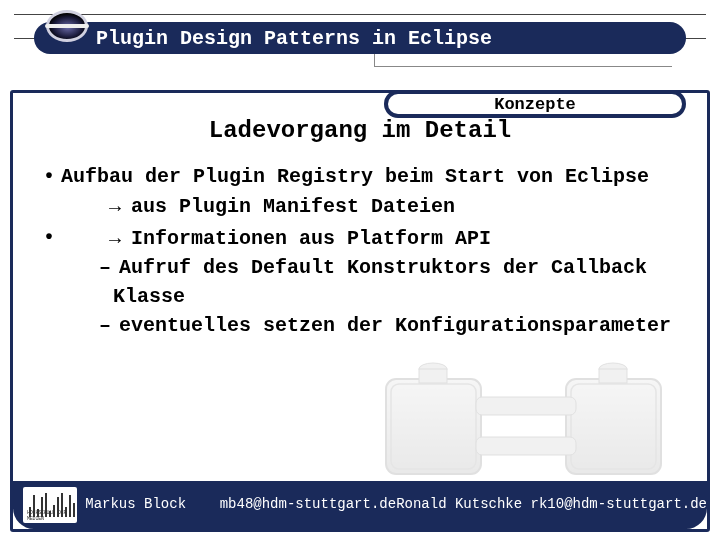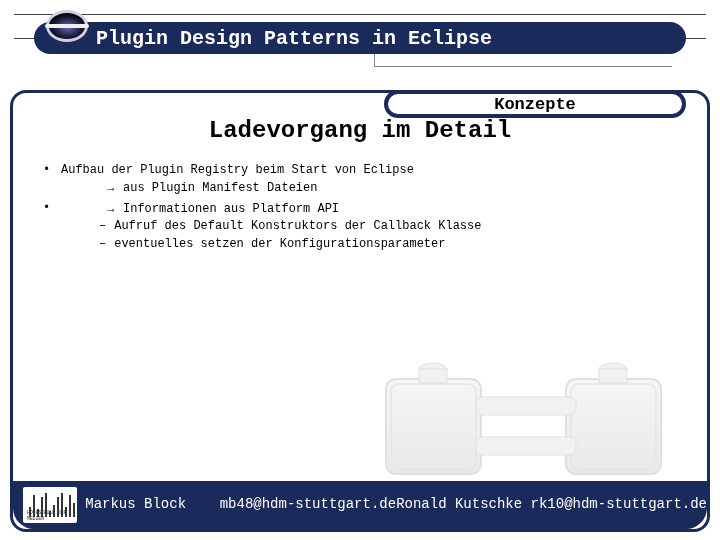--- a/index.html
+++ b/index.html
@@ -124,36 +124,36 @@
   }
 
   
   .frame {
     position: absolute;
     top: 90px;
     left: 10px;
     right: 10px;
     bottom: 8px;
     border: 3px solid #1a2a5a;
-    border-radius: 16px;
+    border-radius: 3px;
     background: #fff;
     box-sizing: border-box;
     overflow: hidden;
   }
 
   .content-heading {
     text-align: center;
     font-size: 24px;
     font-weight: bold;
     margin: 24px 0 18px 0;
   }
 
   .bullets {
-    font-size: 12px;
-    font-weight: normal;
+    font-size: 20px;
+    font-weight: bold;
     line-height: 1.45;
     padding: 0 8px 0 26px;
   }
   .bullets ul {
     list-style: none;
     margin: 0;
     padding: 0;
   }
   .bullets > ul > li {
     position: relative;

